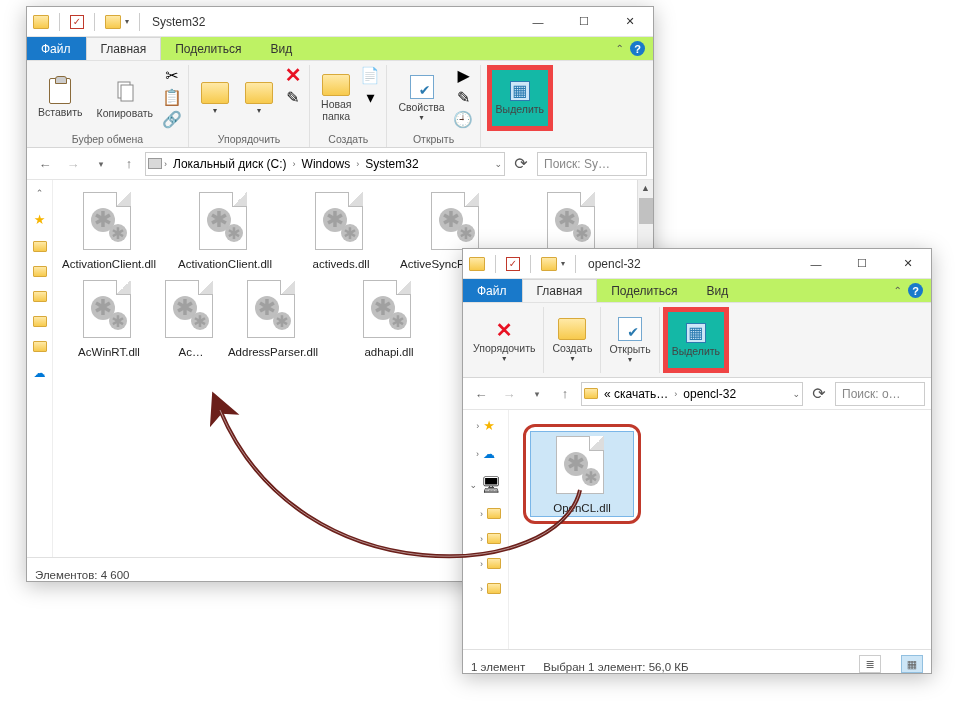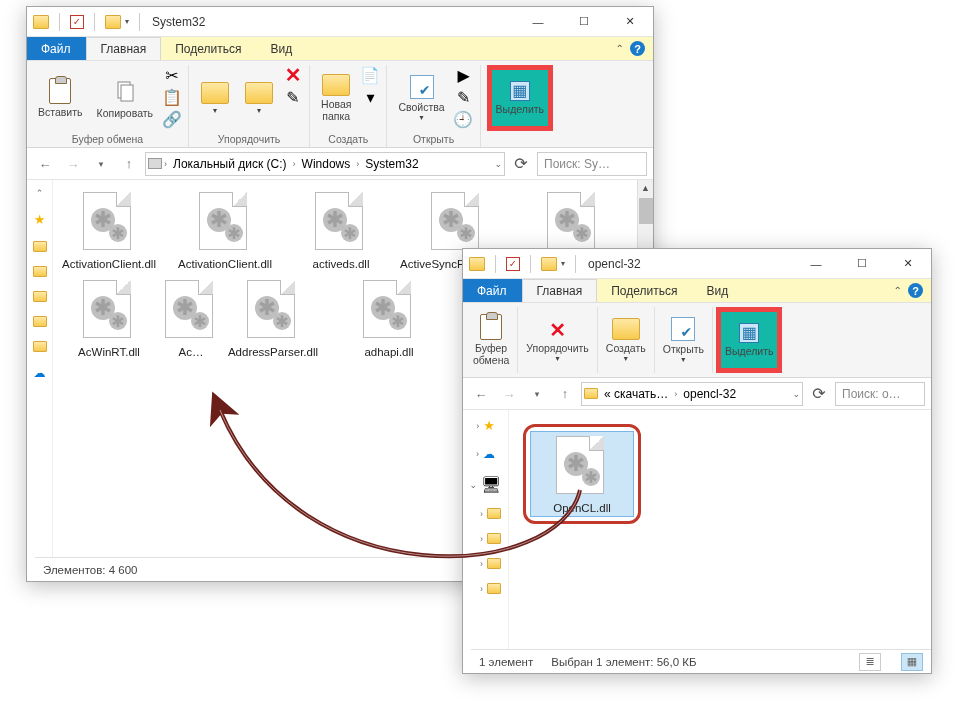--- a/index.html
+++ b/index.html
@@ -9,21 +9,21 @@
 
 .titlebar { height: 30px; display: flex; align-items: center; background: #fff; border-bottom: 1px solid #e5e5e5; }
 .titlebar .qat { display: flex; align-items: center; padding-left: 6px; gap: 4px; }
 .titlebar .qat .folder-ic { width: 16px; height: 14px; background: linear-gradient(#ffe9a6,#f7ca4d); border: 1px solid #d8a93a; border-radius: 1px; }
 .titlebar .qat .check-ic { width: 14px; height: 14px; border: 1px solid #c0392b; color: #c0392b; font-size: 10px; line-height: 12px; text-align: center; }
 .titlebar .sep { width: 1px; height: 18px; background: #ccc; margin: 0 6px; }
 .titlebar .title { font-size: 12px; color: #333; margin-left: 6px; }
 .titlebar .spacer { flex: 1; }
 .titlebar .wbtn { width: 46px; height: 30px; display: flex; align-items: center; justify-content: center; font-size: 11px; color: #333; }
 
-.tabbar { height: 24px; display: flex; align-items: stretch; background: #fef9c3; font-size: 12px; border-bottom: 1px solid #e1e1e1; }
+.tabbar { height: 24px; display: flex; align-items: stretch; background: #bef264; font-size: 12px; border-bottom: 1px solid #e1e1e1; }
 .tabbar .tab { padding: 0 14px; display: flex; align-items: center; color: #333; border-right: 1px solid transparent; }
 .tabbar .tab.file { background: #1979ca; color: #fff; }
 .tabbar .tab.active { background: #f5f5f5; border: 1px solid #d6d6d6; border-bottom: none; }
 .tabbar .right { margin-left: auto; display: flex; align-items: center; gap: 6px; padding-right: 8px; }
 .help-ic { width: 15px; height: 15px; border-radius: 50%; background: #1979ca; color: #fff; font-size: 11px; font-weight: bold; display: flex; align-items: center; justify-content: center; }
 
 .ribbon { background: #f5f5f5; border-bottom: 1px solid #d6d6d6; display: flex; padding: 4px 0 0; }
 .rgroup { display: flex; flex-direction: column; align-items: center; padding: 0 6px 2px; border-right: 1px solid #e0e0e0; }
 .rgroup .row { display: flex; gap: 4px; align-items: flex-start; }
 .rgroup .glabel { font-size: 10.5px; color: #666; margin-top: 2px; }
@@ -67,21 +67,21 @@
 .fileitem { width: 104px; display: flex; flex-direction: column; align-items: center; text-align: center; font-size: 11.5px; color: #222; }
 .fileitem .thumb { width: 72px; height: 64px; position: relative; margin-bottom: 4px; }
 .dll-page { position: absolute; left: 10px; top: 2px; width: 48px; height: 58px; background: #fff; border: 1px solid #bbb; }
 .dll-page::before { content: ''; position: absolute; right: -1px; top: -1px; width: 14px; height: 14px; background: linear-gradient(135deg, #fff 50%, #ddd 50%); border-left: 1px solid #bbb; border-bottom: 1px solid #bbb; }
 .gear { position: absolute; border-radius: 50%; background: #bfbfbf; }
 .gear.g1 { width: 24px; height: 24px; left: 18px; top: 18px; }
 .gear.g2 { width: 18px; height: 18px; left: 36px; top: 34px; }
 .gear::before { content: '✱'; position: absolute; inset: 0; display: flex; align-items: center; justify-content: center; color: #a0a0a0; font-size: 22px; }
 .gear.g2::before { font-size: 16px; }
 
-.statusbar { height: 24px; border-top: 1px solid #e0e0e0; display: flex; align-items: center; font-size: 11.5px; color: #444; padding: 0 8px; gap: 18px; margin-left: 8px; }
+.statusbar { height: 24px; border-top: 1px solid #e0e0e0; display: flex; align-items: flex-end; font-size: 11.5px; color: #444; padding: 0 8px; gap: 18px; }
 .statusbar .spacer { flex: 1; }
 .viewtoggle { width: 22px; height: 18px; border: 1px solid #ccc; margin-left: 2px; display: flex; align-items: center; justify-content: center; font-size: 11px; color: #666; }
 .viewtoggle.active { background: #cde6f7; border-color: #92c0e0; }
 
 #win1 { left: 26px; top: 6px; width: 628px; height: 576px; }
 #win2 { left: 462px; top: 248px; width: 470px; height: 426px; }
 
 .highlight-box { border: 3px solid #c0392b; border-radius: 12px; padding: 4px; }
 .sel-file { background: #cde6f7; border: 1px solid #7ab6e8; padding: 2px; }
 
@@ -363,27 +363,20 @@
     <div class="tab">Вид</div>
     <div class="right">
       <span style="font-size:10px;color:#555">⌃</span>
       <span class="help-ic">?</span>
     </div>
   </div>
 
   <div class="ribbon" style="padding:4px 2px">
     <div class="rgroup" style="padding:0 3px">
       <div class="rbtn big">
-        <div class="ic ic-clip"></div>
-        <span style="white-space:pre-line">Буфер
-обмена</span>
-      </div>
-    </div>
-    <div class="rgroup" style="padding:0 3px">
-      <div class="rbtn big">
         <span class="ic-del">✕</span>
         <span>Упорядочить</span>
         <span style="font-size:8px">▾</span>
       </div>
     </div>
     <div class="rgroup" style="padding:0 3px">
       <div class="rbtn big">
         <div class="ic ic-folder-big"></div>
         <span>Создать</span>
         <span style="font-size:8px">▾</span>

